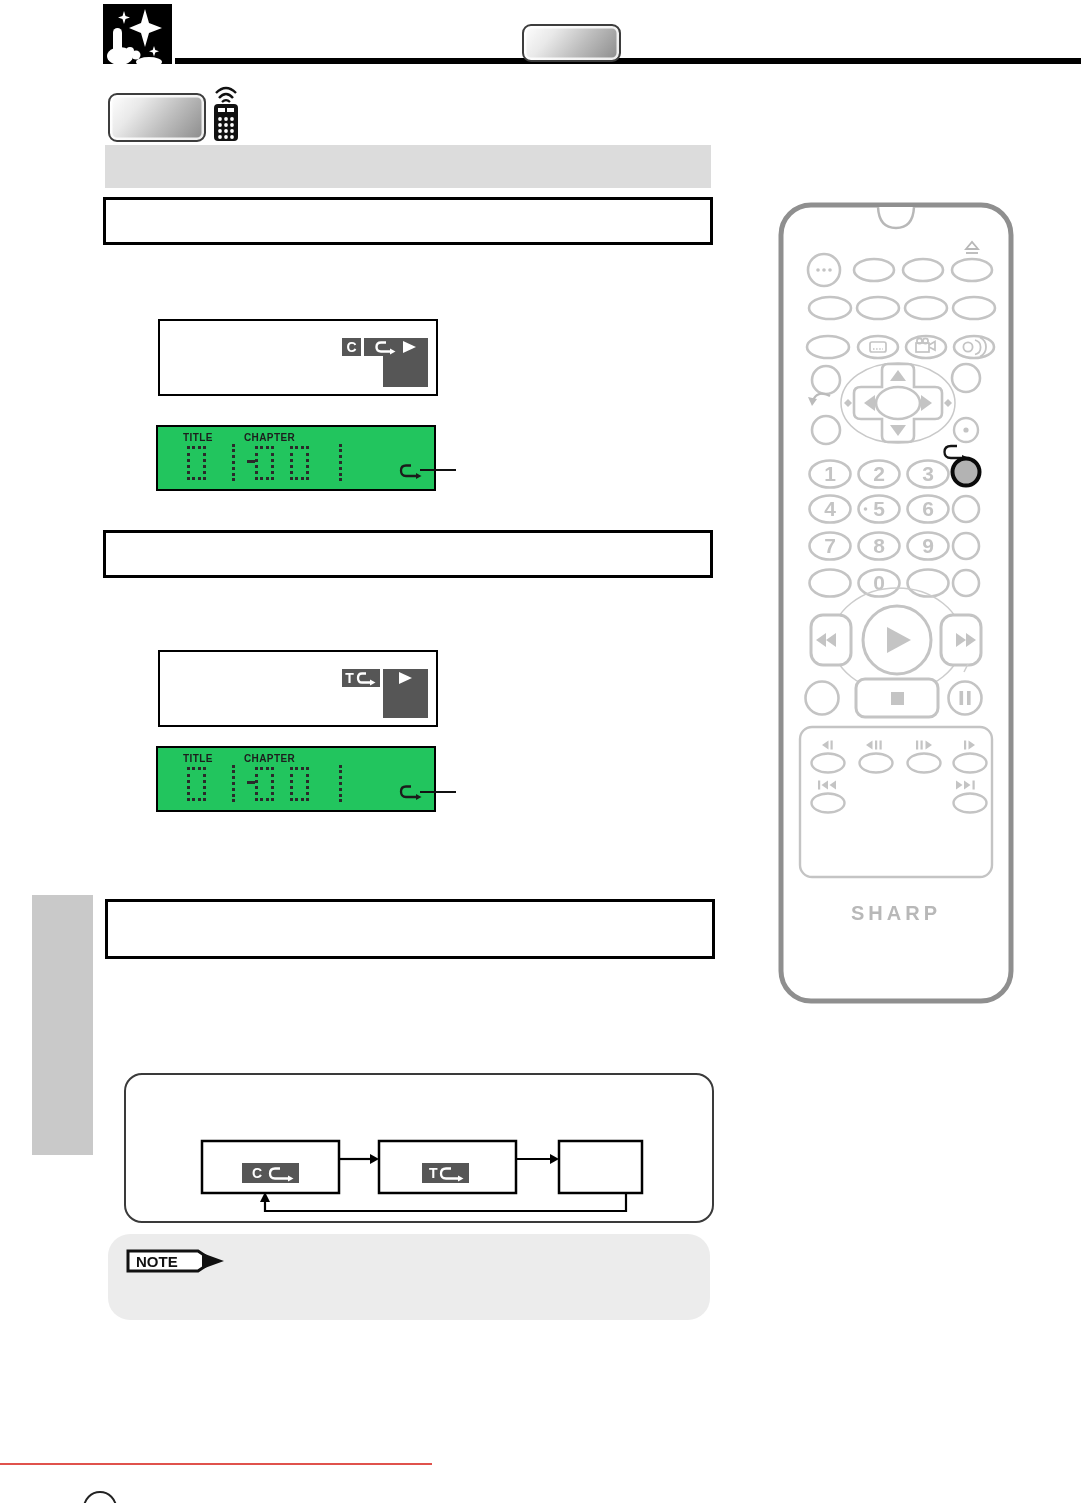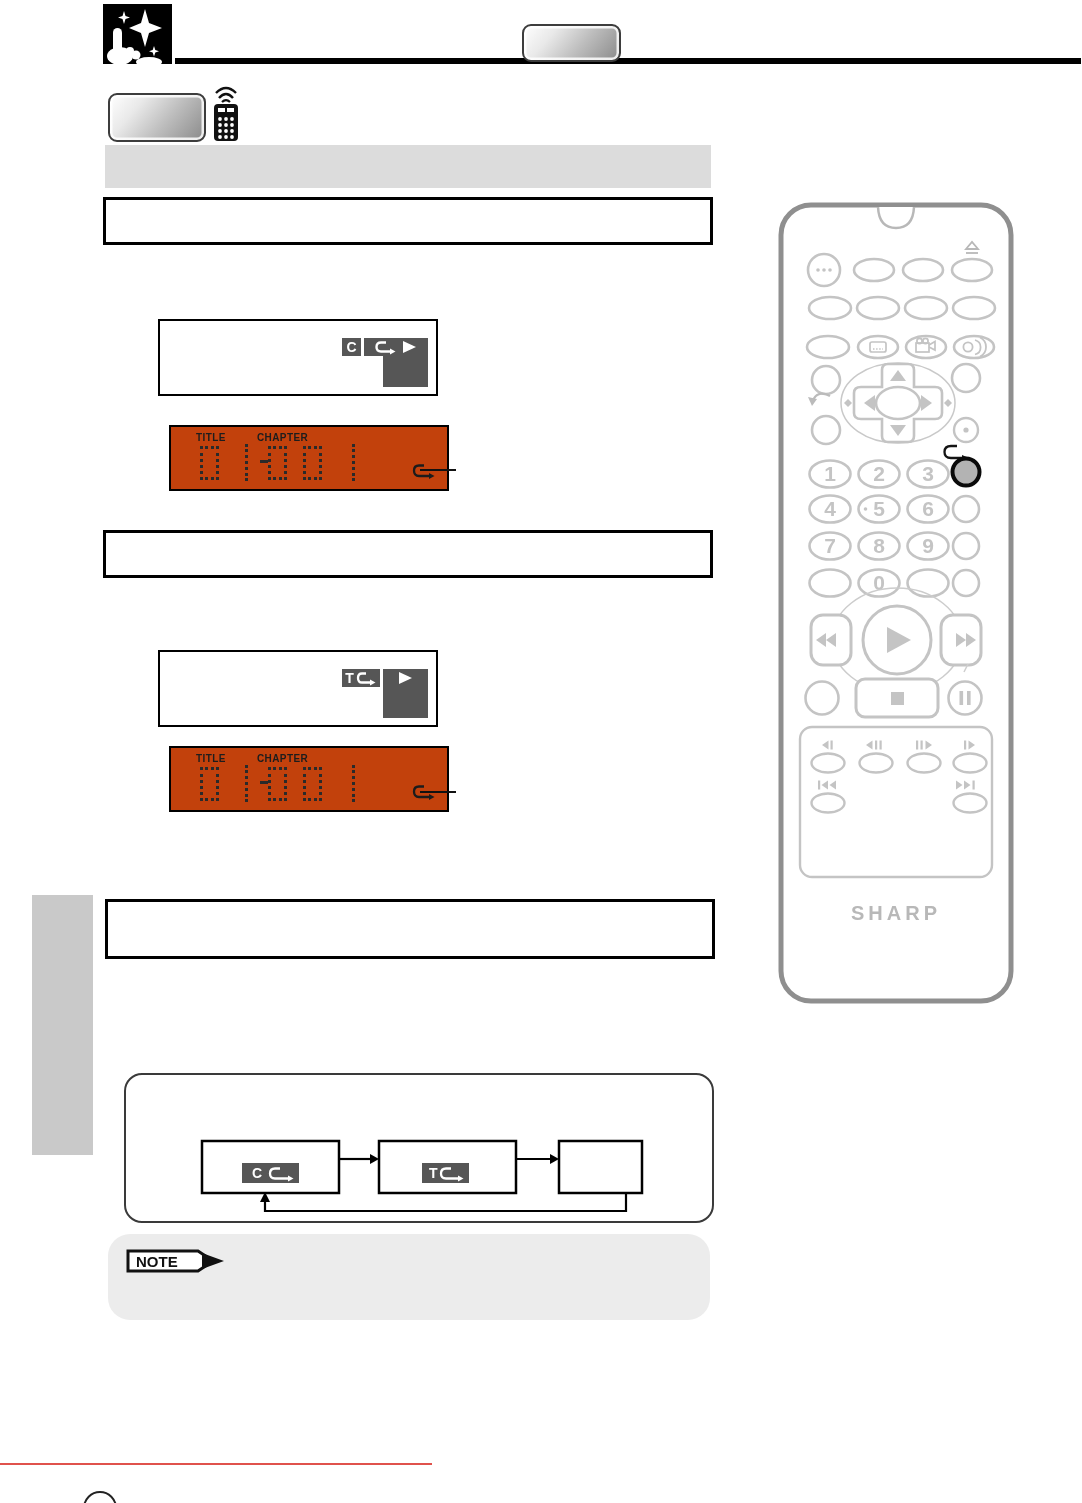--- a/index.html
+++ b/index.html
@@ -29,21 +29,21 @@
   #osd1{top:319px;}
   #osd2{top:650px;}
   .badge-wrap{position:absolute;right:8px;top:17px;width:86px;}
   .badge-bar{display:flex;height:18px;}
   .badge-cell{background:#565656;color:#fff;display:flex;align-items:center;justify-content:center;
               font-weight:bold;font-size:14px;}
   .badge-gap{width:3px;background:#fff;}
   .badge-block{background:#565656;height:31px;width:45px;margin-left:auto;}
 
   
-  .panel{width:276px;height:62px;border:2px solid #000;background:#c2410c;left:156px;margin-left:13px;}
+  .panel{width:276px;height:62px;border:2px solid #000;background:#22c55e;left:156px;}
   #panel1{top:425px;}
   #panel2{top:746px;}
   .panel-label{position:absolute;top:5px;font-size:10px;font-weight:bold;color:#1d1d1d;letter-spacing:.4px;}
   .lbl-title{left:25px;}
   .lbl-chapter{left:86px;text-align:center;}
   .segbox{position:absolute;left:24px;top:17px;width:180px;height:42px;}
   .seg0{position:absolute;top:2px;width:13px;height:28px;border:3px dotted #2a2a2a;}
   .seg1{position:absolute;top:0px;width:0;height:37px;border-left:3px dotted #2a2a2a;}
   .segd{position:absolute;top:16px;width:8px;height:0;border-top:3px solid #2a2a2a;}
   .panel-hook{position:absolute;left:240px;top:35px;}

